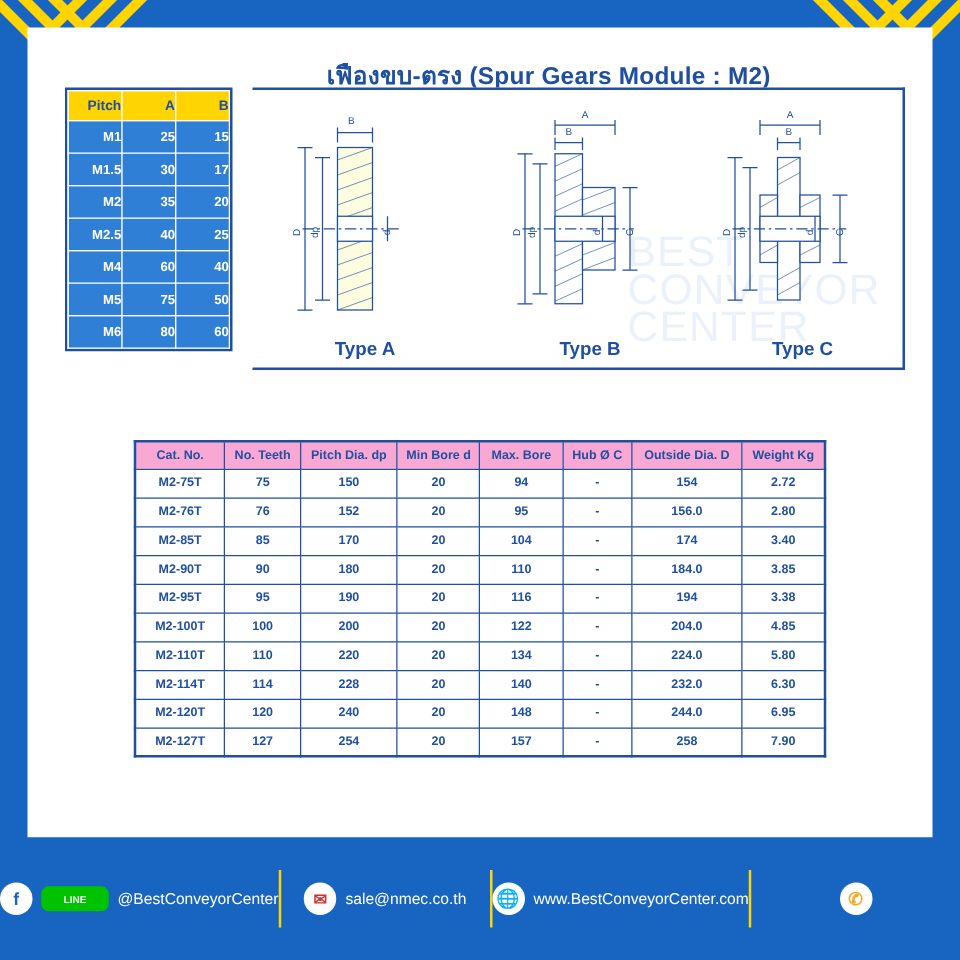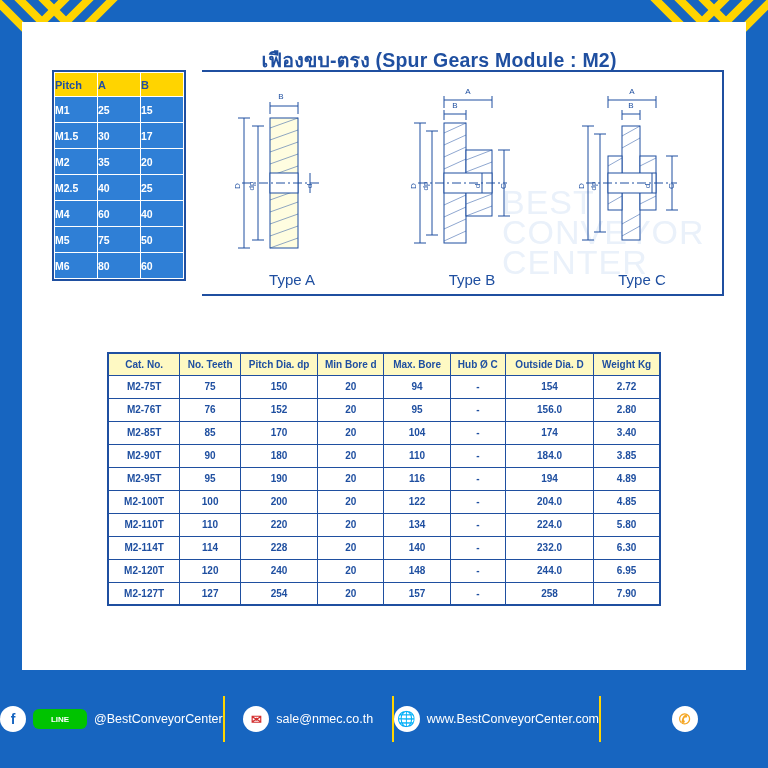--- a/index.html
+++ b/index.html
@@ -38,21 +38,21 @@
     letter-spacing: .2px; white-space: nowrap;
   }
   
   .pitch-table {
     position: absolute; left: 30px; top: 48px;
     border-collapse: collapse;
   }
   .pitch-table th, .pitch-table td {
     border: 1px solid #ffffff;
     font-size: 10.5px;
-    text-align: left;
+    text-align: right;
     width: 43px; height: 26px;
     color: #ffffff;
     font-weight: bold;
   }
   .pitch-table th {
     background: #ffd400; color: #1f4fa0; font-size: 11px; height: 24px;
   }
   .pitch-table td { background: #2f7fd6; font-weight: bold; }
   .pitch-table tr:nth-child(odd) td { background: #2f7fd6; }
   .pitch-table tr:nth-child(even) td { background: #2f7fd6; }
@@ -65,37 +65,37 @@
     position: absolute; left: 180px; top: 48px; right: 22px; height: 226px;
     border: 2px solid #1f4fa0; border-left: none;
     background: #fff;
   }
   .draw-cell {
     position: absolute; top: 0; bottom: 0;
     display: flex; flex-direction: column; align-items: center;
   }
   .type-label {
     position: absolute; bottom: 6px; width: 100%;
-    text-align: center; font-size: 15px; font-weight: normal; color: #1f4fa0;
+    text-align: center; font-size: 15px; font-weight: bold; color: #1f4fa0;
   }
   .watermark {
     position: absolute; left: 300px; top: 115px;
     font-size: 34px; font-weight: normal; color: #eaf1fa;
     line-height: 30px; letter-spacing: 1px; pointer-events: none;
   }
   
   .spec-wrap {
     position: absolute; left: 85px; top: 330px; right: 85px;
   }
   table.spec {
     border-collapse: collapse; width: 100%;
     border: 2px solid #1f4fa0;
   }
   table.spec th {
-    background: #fef9c3; color: #1f4fa0;
+    background: #f9a8d4; color: #1f4fa0;
     font-size: 10px; font-weight: bold;
     height: 22px; border: 1px solid #1f4fa0;
     white-space: nowrap; padding: 0 3px;
   }
   table.spec td {
     font-size: 10px; color: #1f4fa0; text-align: center;
     height: 23px; border: 1px solid #1f4fa0; font-weight: bold;
   }
   table.spec td.first { font-size: 10px; }
   
@@ -415,21 +415,21 @@
               <td>3.85</td>
             </tr>
           <tr>
               <td class="first">M2-95T</td>
               <td>95</td>
               <td>190</td>
               <td>20</td>
               <td>116</td>
               <td>-</td>
               <td>194</td>
-              <td>4.89</td>
+              <td>3.38</td>
             </tr>
           <tr>
               <td class="first">M2-100T</td>
               <td>100</td>
               <td>200</td>
               <td>20</td>
               <td>122</td>
               <td>-</td>
               <td>204.0</td>
               <td>4.85</td>

